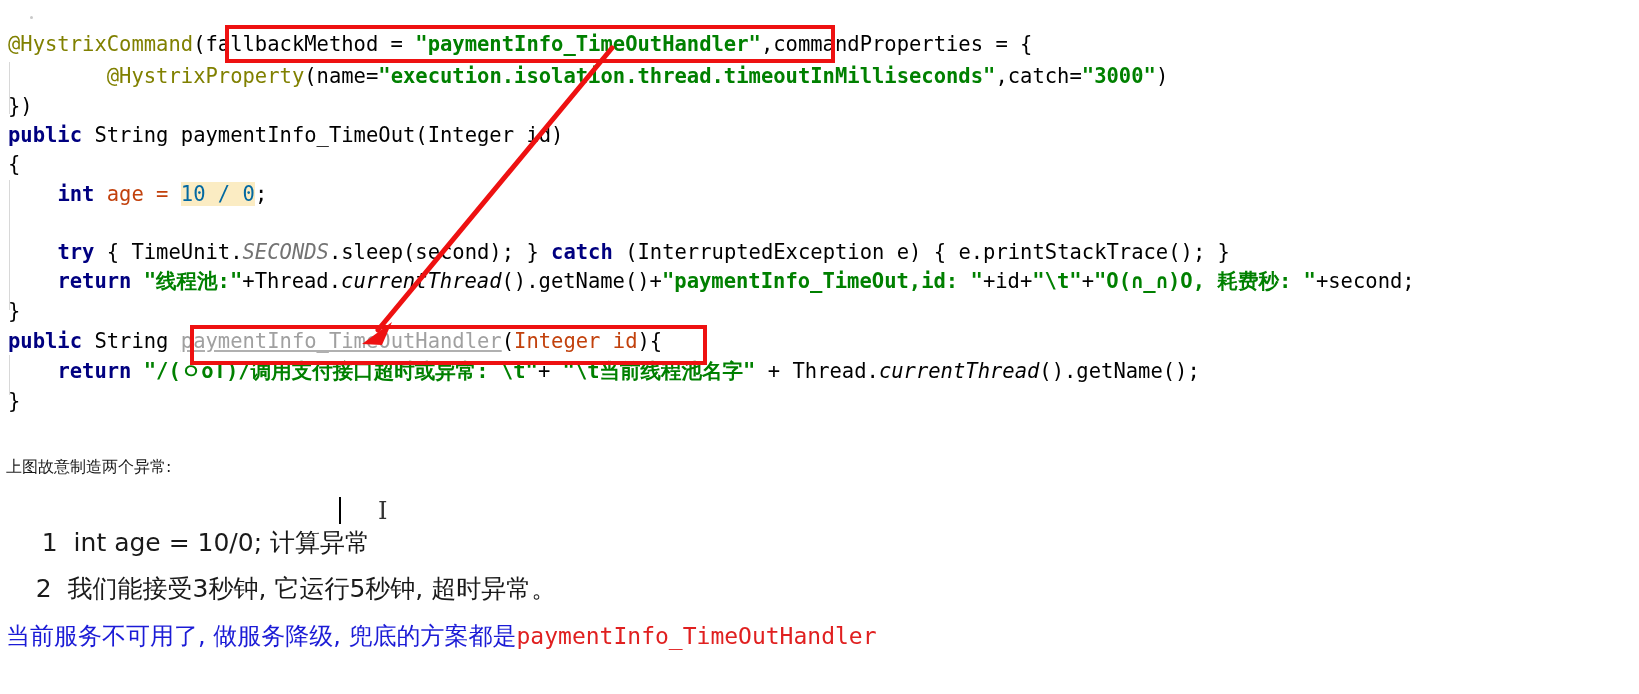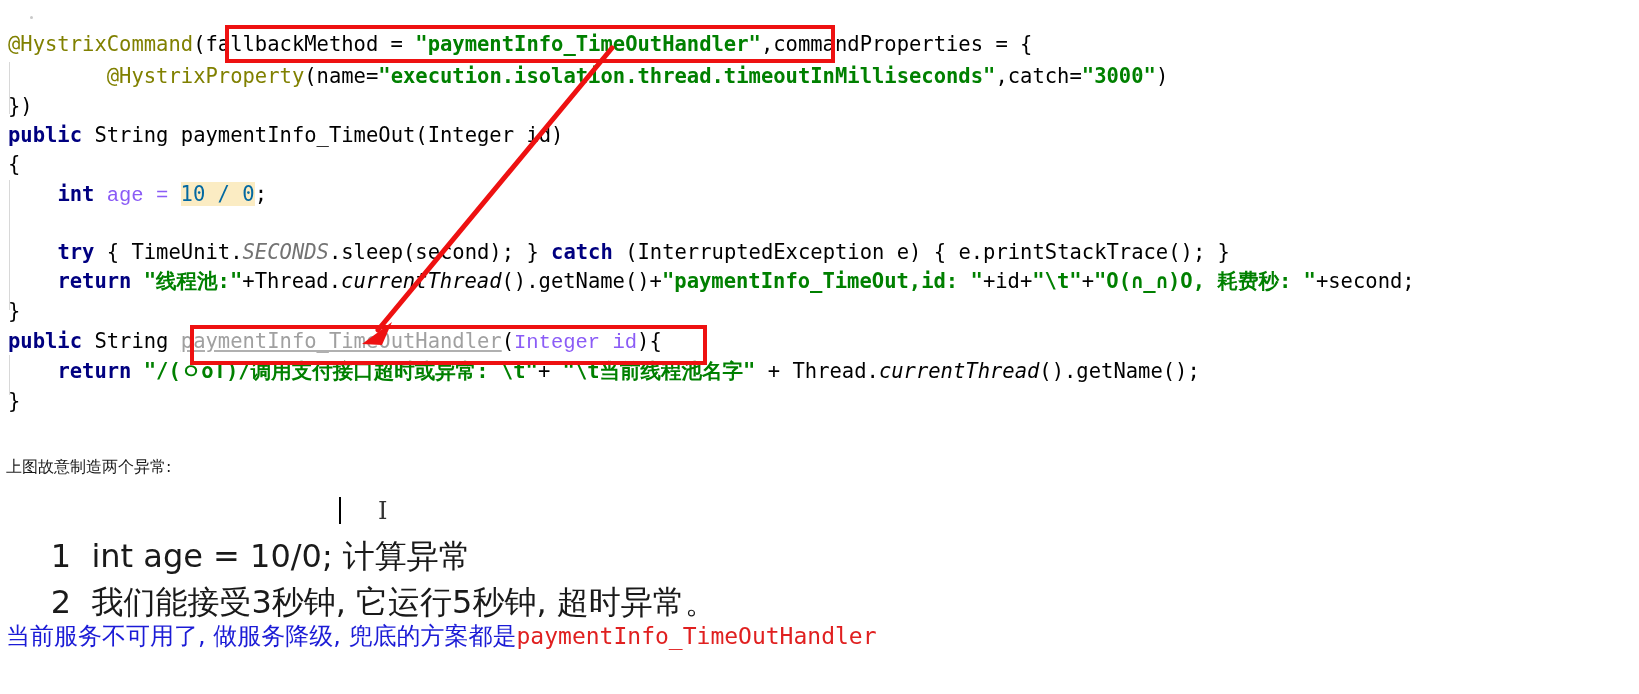--- a/index.html
+++ b/index.html
@@ -35,21 +35,21 @@
     letter-spacing: 0px;
   }
   
   .kw      { color: #000080; font-weight: bold; }
   .str     { color: #008000; font-weight: bold; }
   .plain   { color: #000000; }
   .anno    { color: #808000; }
   .num     { color: #0369a1; font-weight: normal; }
   .static  { color: #737373; font-weight: normal; font-style: italic; }
   .ital    { font-style: italic; }
-  .dim     { color: #8b5cf6; font-family: Liberation Mono, monospace; }
+  .dim     { color: #c2410c; }
   .dimu    { color: #a0a0a0; text-decoration: underline; text-decoration-color:#b0b0b0; }
   .hl-bg   { background: #fbecc3; }
 
   
   .indent-guide {
     position: absolute;
     width: 1px;
     background: #d8d8d8;
   }
 
@@ -66,21 +66,21 @@
     width: 1639px; height: 430px;
     pointer-events: none;
   }
 
   
   .note-line {
     position: absolute;
     left: 0;
     white-space: pre;
     font-family: "DejaVu Sans", "Liberation Sans", sans-serif;
-    font-size: 32px;
+    font-size: 25px;
     color: #1a1a1a;
   }
   #note-heading { font-size: 16px; }
   .note-num { display:inline-block; }
 
   #text-caret {
     position: absolute;
     width: 2px;
     background: #000;
   }
@@ -160,18 +160,18 @@
 
 <div id="notes-section">
   <div class="note-line" id="note-heading" style="top:457px;left:6px;">上图故意制造两个异常:</div>
 
   <div class="note-line" style="top:497px;left:10px;">
     <span class="note-num">1</span><span>&nbsp; </span><span>int age = 10/0; 计算异常</span>
   </div>
   <div id="text-caret" style="left:339px;top:497px;height:27px;"></div>
   <div id="mouse-cursor" style="left:378px;top:497px;">I</div>
 
-  <div class="note-line" style="top:543px;left:10px;">
+  <div class="note-line" style="top:543px;left:4px;">
     <span class="note-num">2</span><span>&nbsp; </span><span>我们能接受3秒钟, 它运行5秒钟, 超时异常。</span>
   </div>
 </div>
 
 <div id="bottom-note" style="top:620px;left:6px;"><span>当前服务不可用了, 做服务降级, 兜底的方案都是</span><span class="mono-red">paymentInfo_TimeOutHandler</span></div>
 
 </body></html>

